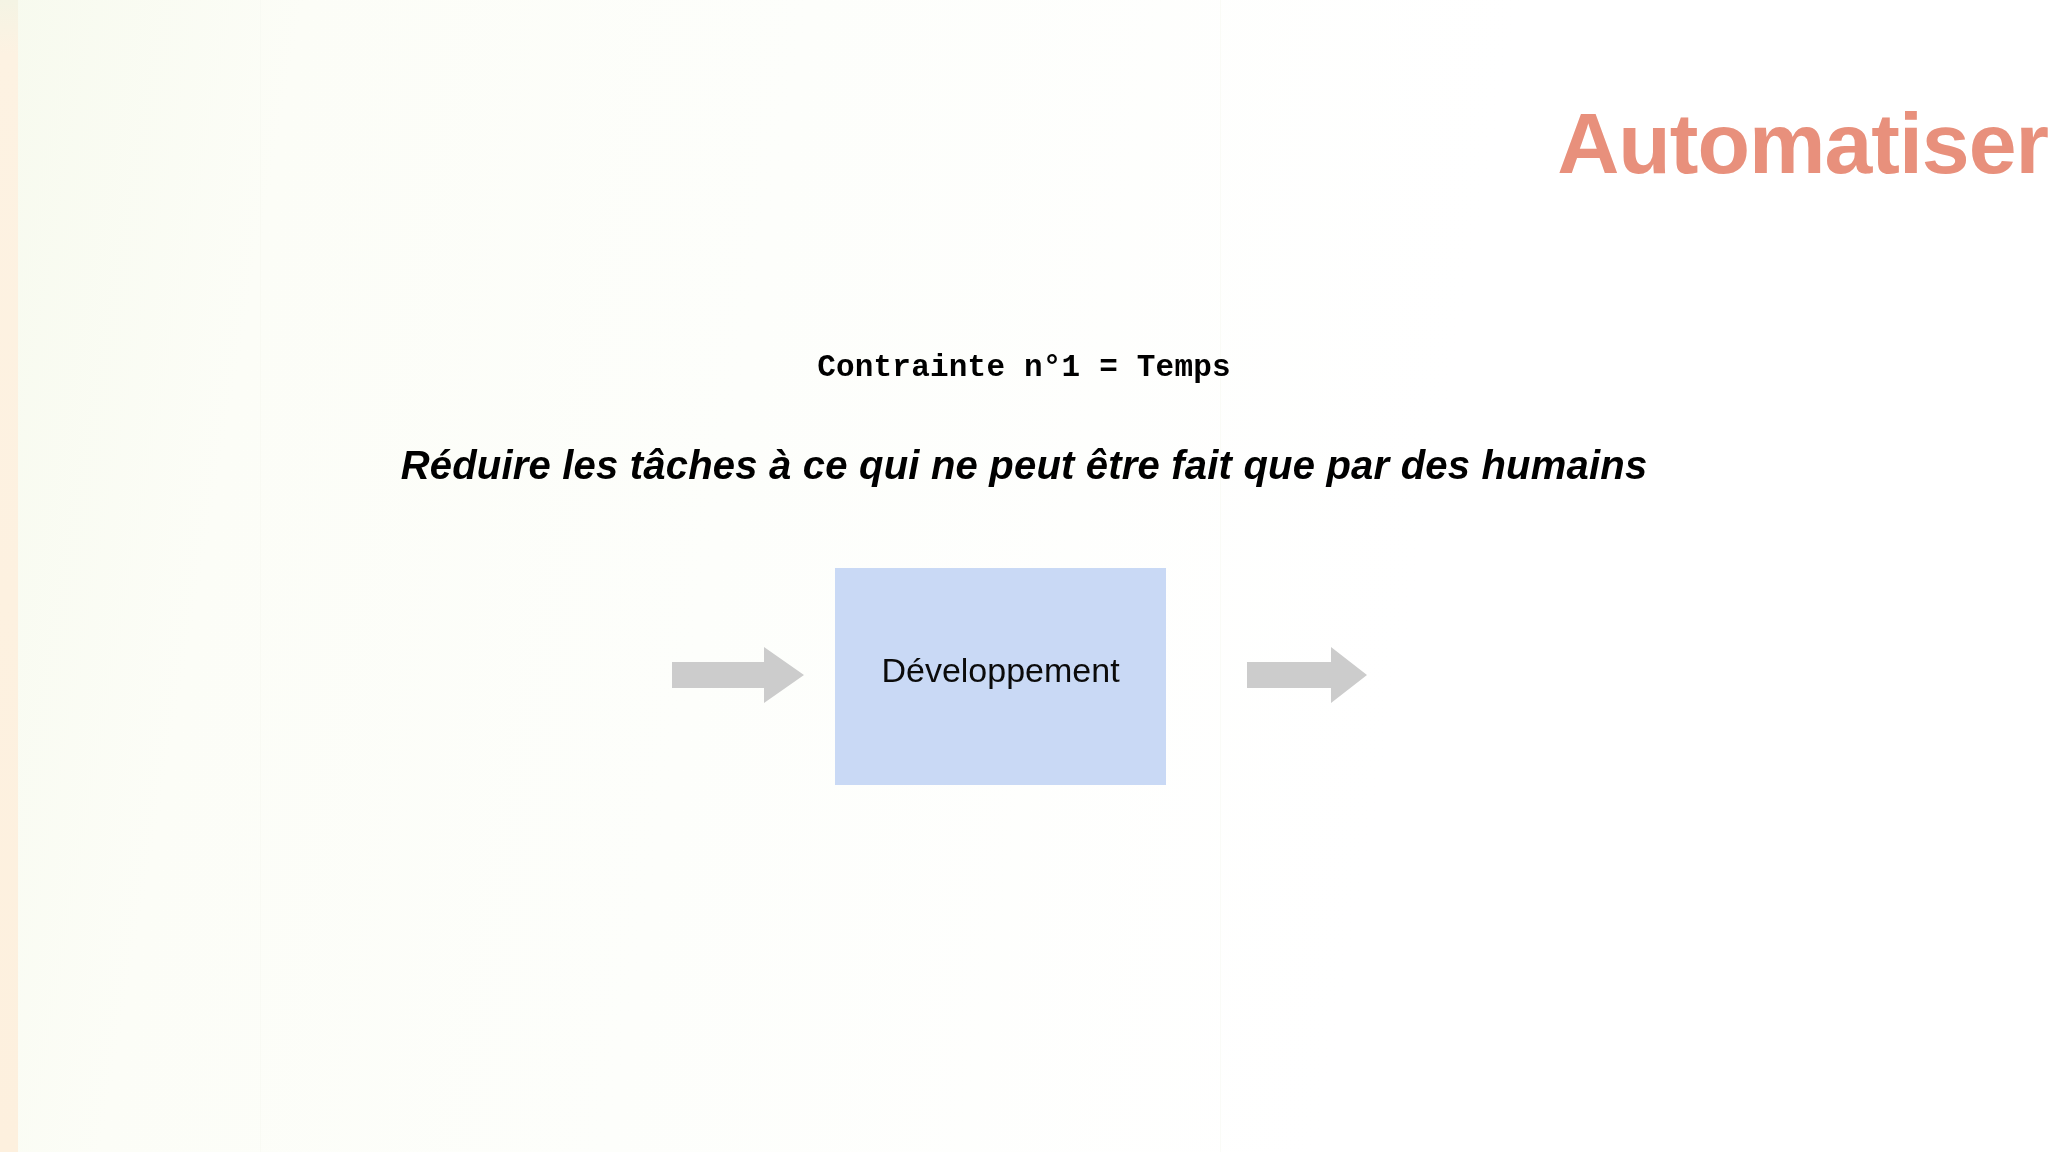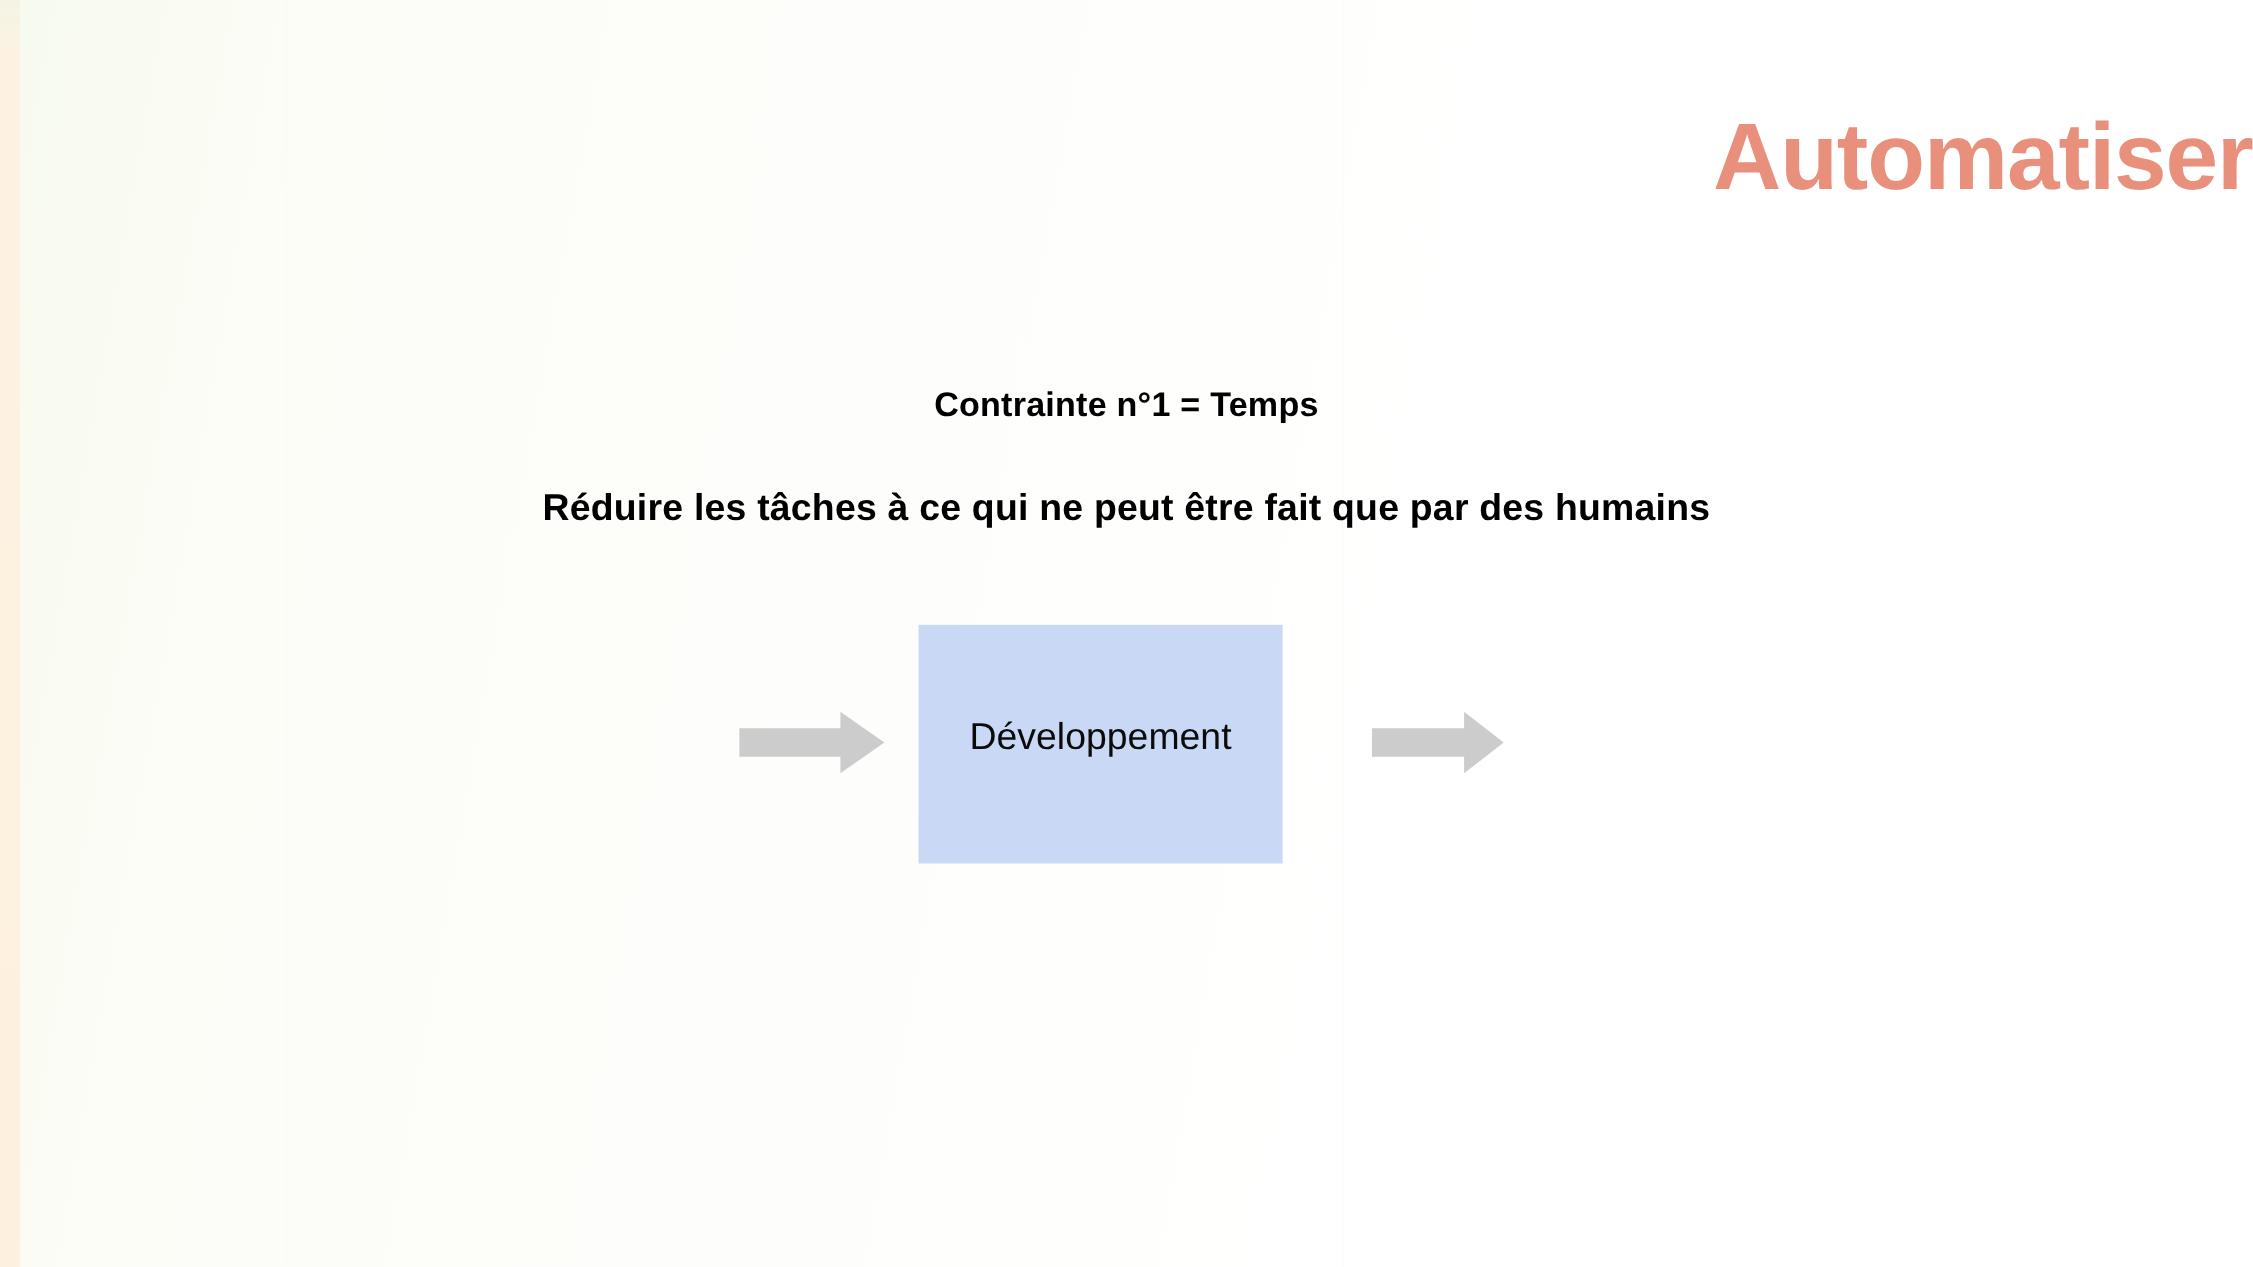--- a/index.html
+++ b/index.html
@@ -71,25 +71,27 @@
     right: 0;
     text-align: center;
     font-weight: bold;
     color: #000000;
     white-space: nowrap;
   }
   #lead-1 {
     top: 350px;
     font-size: 31px;
     letter-spacing: 0.2px;
+    font-family: Liberation Mono, monospace;
   }
   #lead-2 {
     top: 443px;
-    font-size: 34px;
+    font-size: 40px;
     letter-spacing: 0.2px;
+    font-style: italic;
   }
 
   #flow {
     position: absolute;
     left: 0;
     top: 0;
     width: 2048px;
     height: 1152px;
   }
 

